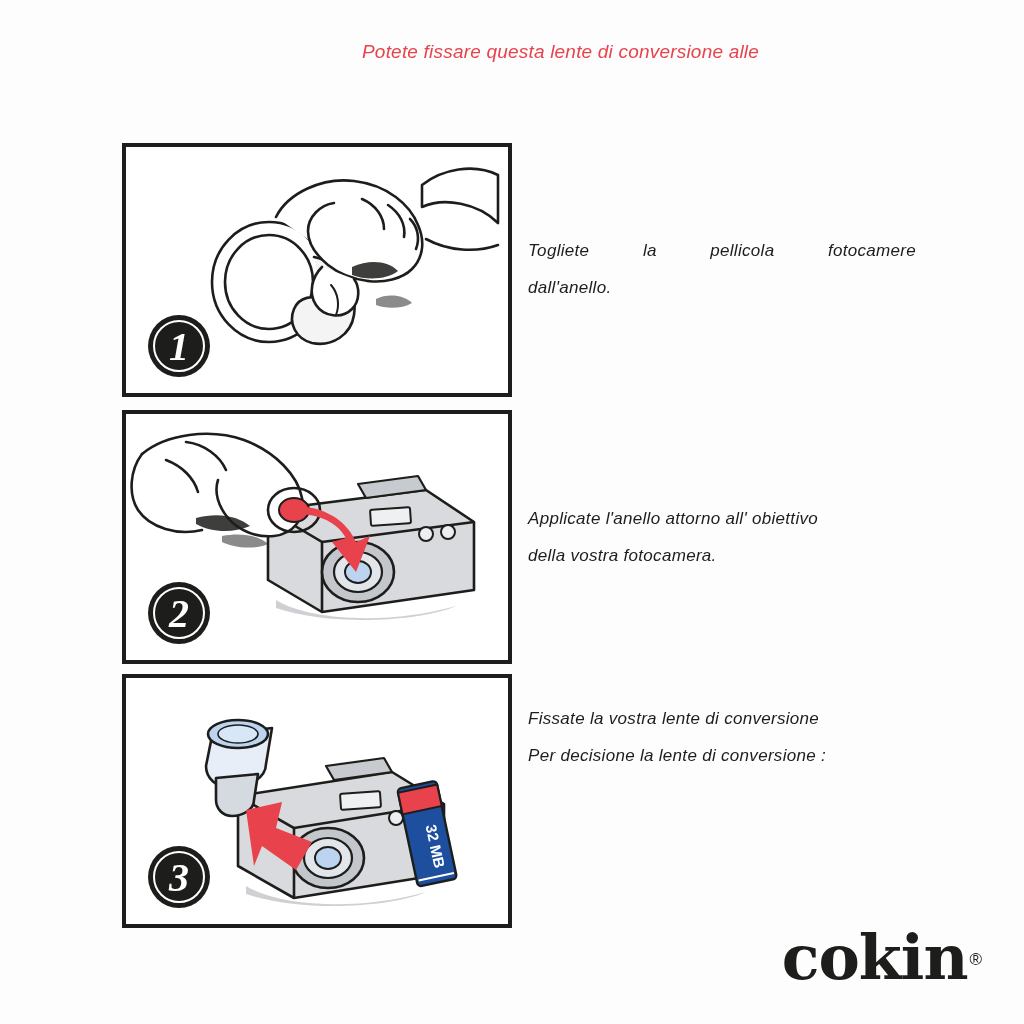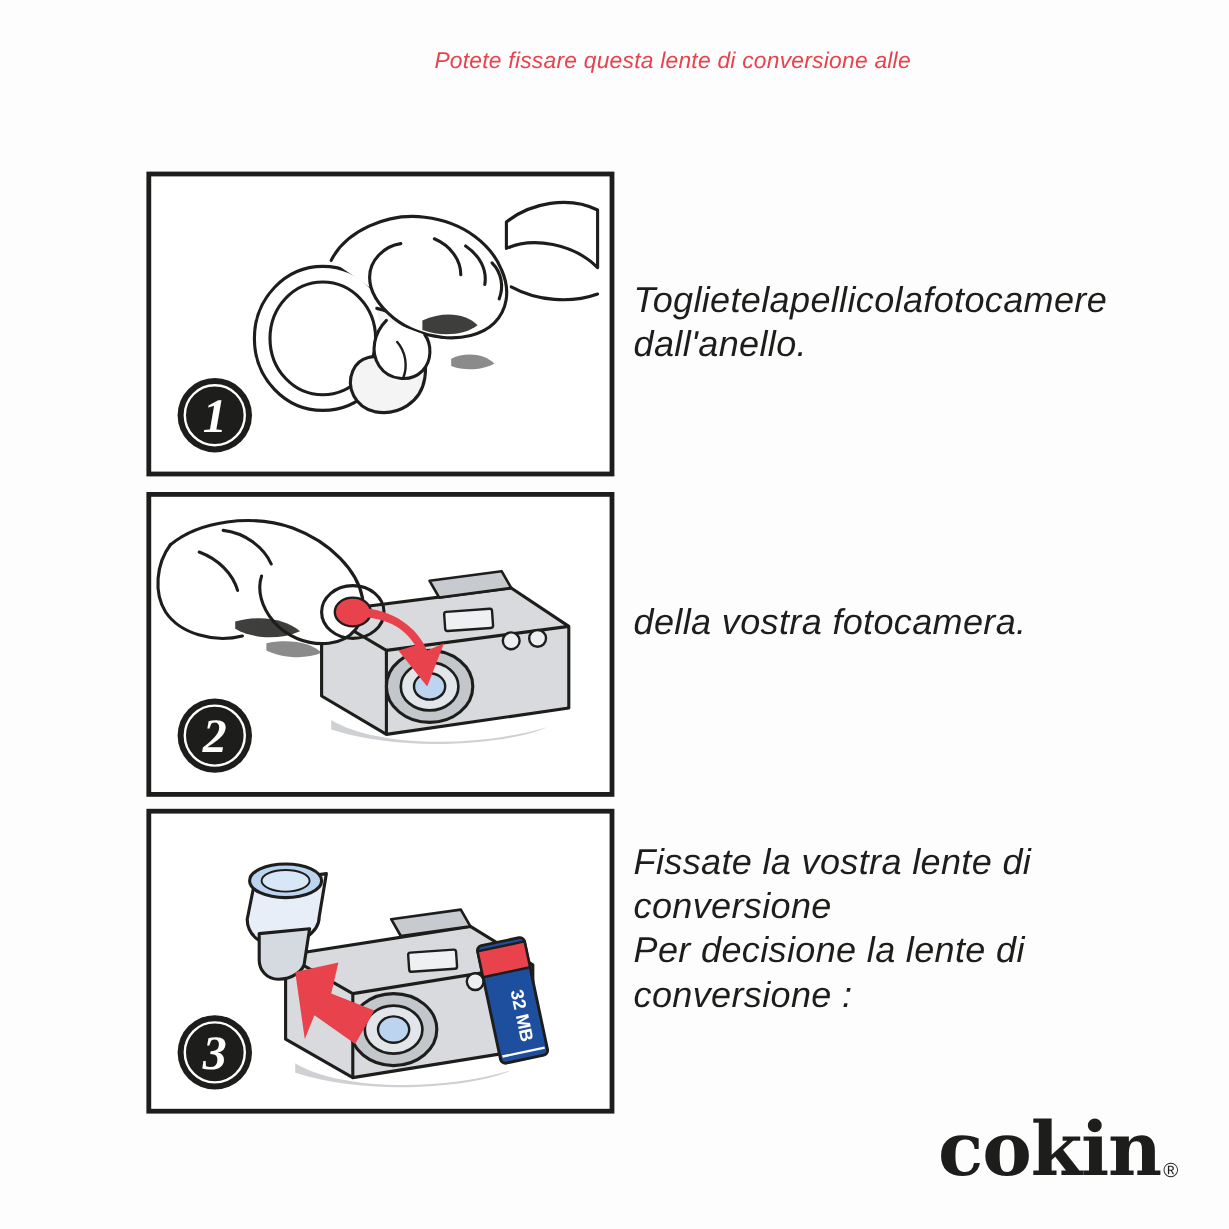--- a/index.html
+++ b/index.html
@@ -70,21 +70,21 @@
     border-radius: 50%;
     border: 2px solid #ffffff;
   }
   .step-badge span { position: relative; z-index: 2; }
 
   
   .instr {
     position: absolute;
     font-family: "Liberation Sans", sans-serif;
     font-style: italic;
-    font-size: 30px;
+    font-size: 17px;
     line-height: 37px;
     color: #1d1d1b;
     letter-spacing: 0.3px;
   }
   #instr-1 { left: 528px; top: 232px; width: 430px; }
   #instr-1 .line1 {
     display: flex;
     justify-content: space-between;
     width: 388px;
   }
@@ -94,21 +94,21 @@
   
   .art { position: absolute; inset: 0; }
   .art svg { display: block; width: 100%; height: 100%; }
 
   
   .logo {
     position: absolute;
     right: 42px;
     bottom: 38px;
     display: flex;
-    align-items: flex-end;
+    align-items: center;
     margin-left: 28px;
   }
   .logo-text {
     font-family: "DejaVu Serif", serif;
     font-weight: bold;
     font-size: 62px;
     letter-spacing: -1px;
     color: #1d1d1b;
     line-height: 0.9;
   }
@@ -220,20 +220,21 @@
           <path d="M96 122 C116 118 134 122 142 130 C128 136 108 134 96 128 Z" opacity="0.6"></path>
         </g>
       </svg>
     </div>
     <div class="step-badge">
       <span>2</span>
     </div>
   </div>
 
   <div class="instr" id="instr-2">
+    <div>Applicate l'anello attorno all' obiettivo</div>
     <div>della vostra fotocamera.</div>
   </div>
 
   <div class="panel" id="panel-3">
     <div class="art">
       <svg viewBox="0 0 382 246" preserveAspectRatio="xMidYMid meet">
 
         <g>
           <path d="M112 118 L266 94 L318 126 L318 196 L168 220 L112 188 Z" fill="#d8dadd" stroke="#1d1d1b" stroke-width="2.6" stroke-linejoin="round"></path>
           <path d="M112 118 L168 150 L168 220" fill="none" stroke="#1d1d1b" stroke-width="2.6"></path>

